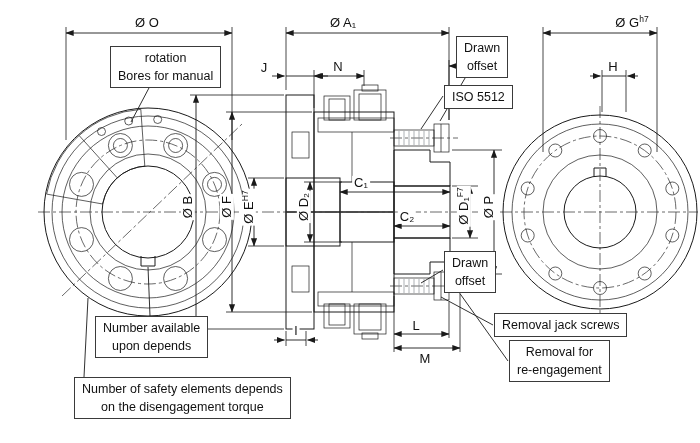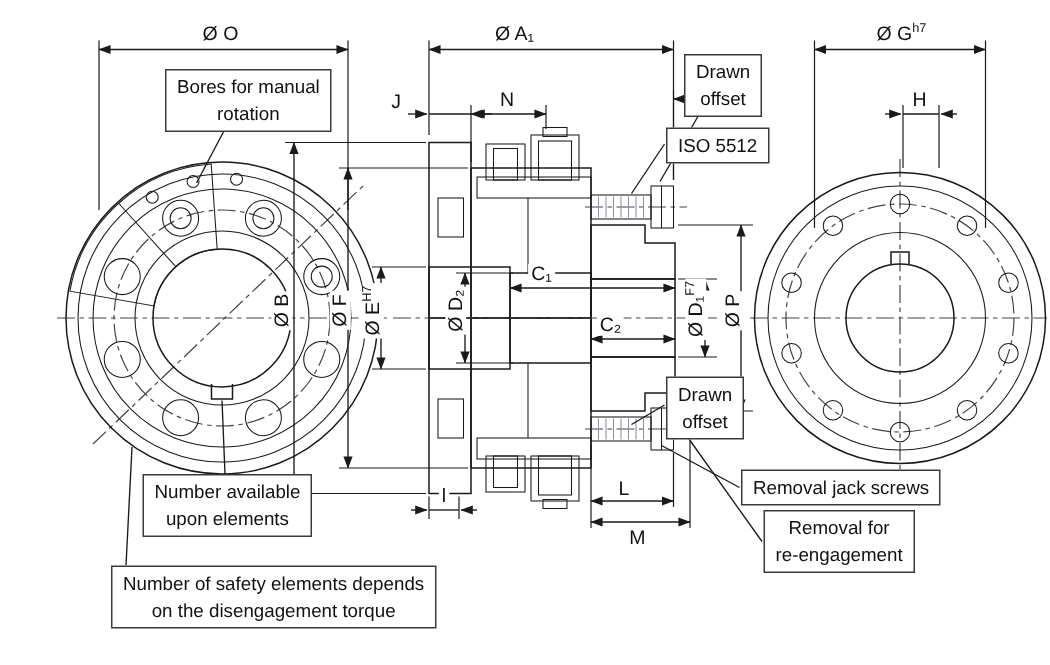--- a/index.html
+++ b/index.html
@@ -224,55 +224,55 @@
     <line x1="443" y1="270" x2="421" y2="283"></line>
     <line x1="150" y1="316" x2="148" y2="267"></line>
     <line x1="493" y1="325" x2="441" y2="297"></line>
     <line x1="508" y1="361" x2="456" y2="288"></line>
     <line x1="84" y1="377" x2="88" y2="298"></line>
   </g>
 </svg>
 
 <div class="dim" style="left:147px;top:23px">Ø O</div>
 <div class="dim" style="left:343px;top:23px">Ø A₁</div>
-<div class="dim" style="left:601px;top:23px"><span>Ø G</span><sup>h7</sup></div>
+<div class="dim" style="left:632px;top:23px"><span>Ø G</span><sup>h7</sup></div>
 <div class="dim" style="left:264px;top:68px">J</div>
 <div class="dim" style="left:338px;top:67px">N</div>
 <div class="dim" style="left:489px;top:66px">K</div>
 <div class="dim" style="left:613px;top:67px">H</div>
 <div class="dim rot" style="left:188px;top:207px">Ø B</div>
 <div class="dim rot" style="left:227px;top:207px">Ø F</div>
 <div class="dim rot" style="left:249px;top:207px"><span>Ø E</span><sup>H7</sup></div>
 <div class="dim rot" style="left:304px;top:207px">Ø D₂</div>
 <div class="dim" style="left:361px;top:183px">C₁</div>
 <div class="dim" style="left:407px;top:217px">C₂</div>
 <div class="dim rot" style="left:464px;top:206px"><span>Ø D₁</span><sup>F7</sup></div>
 <div class="dim rot" style="left:489px;top:207px">Ø P</div>
 <div class="dim" style="left:296px;top:331px">l</div>
 <div class="dim" style="left:416px;top:326px">L</div>
 <div class="dim" style="left:425px;top:359px">M</div>
 
 <div class="note" style="left:110px;top:46px">
+  <span>rotation</span>
   <span>Bores for manual</span>
-  <span>rotation</span>
 </div>
 <div class="note" style="left:456px;top:36px">
   <span>Drawn</span>
   <span>offset</span>
 </div>
 <div class="note" style="left:444px;top:85px">
   <span>ISO 5512</span>
 </div>
 <div class="note" style="left:444px;top:251px">
   <span>Drawn</span>
   <span>offset</span>
 </div>
 <div class="note" style="left:95px;top:316px">
   <span>Number available</span>
-  <span>upon elements</span>
+  <span>upon depends</span>
 </div>
 <div class="note" style="left:494px;top:313px">
   <span>Removal jack screws</span>
 </div>
 <div class="note" style="left:509px;top:340px">
   <span>Removal for</span>
   <span>re-engagement</span>
 </div>
 <div class="note" style="left:74px;top:377px">
   <span>Number of safety elements depends</span>

